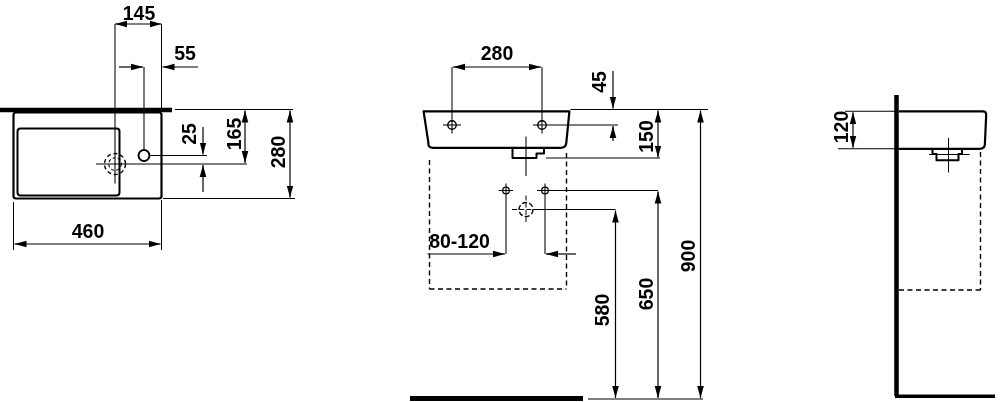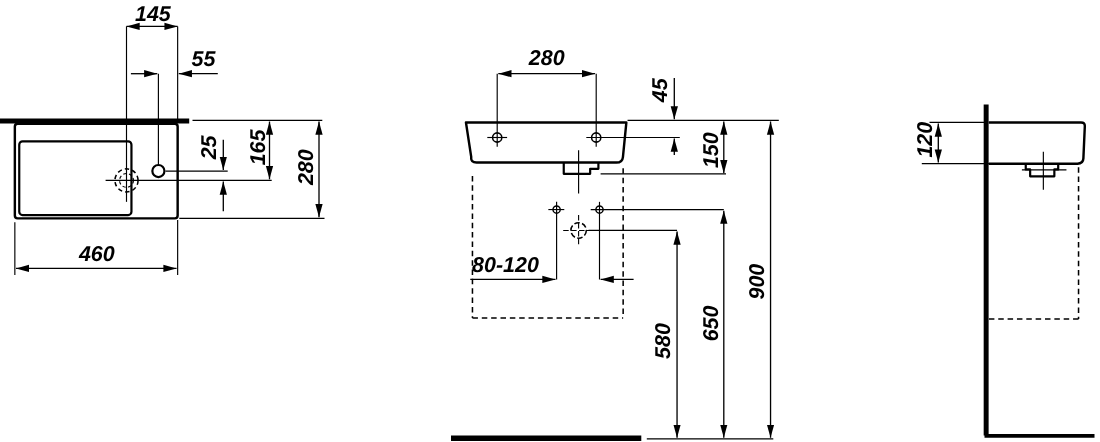--- a/index.html
+++ b/index.html
@@ -1,16 +1,16 @@
 <!DOCTYPE html>
 <html><head>
 <meta charset="utf-8">
 <style>
   html,body{margin:0;padding:0;background:#ffffff;}
-  .canvas{position:relative;width:1000px;height:402px;background:#ffffff;overflow:hidden;font-style:italic;}
+  .canvas{position:relative;width:1000px;height:402px;background:#ffffff;overflow:hidden;}
   svg{display:block;}
   .xthick{stroke:#000;stroke-width:4.5;fill:none;}
   .floor{stroke:#000;stroke-width:5;fill:none;}
   .floor2{stroke:#000;stroke-width:3.4;fill:none;}
   .outline{stroke:#000;stroke-width:2.2;fill:none;stroke-linejoin:round;}
   .o2{stroke:#000;stroke-width:2;fill:none;stroke-linejoin:round;}
   .thin{stroke:#000;stroke-width:1.05;fill:none;}
   .dash{stroke:#000;stroke-width:1.4;fill:none;stroke-dasharray:5,3.5;}
   .cdash{stroke:#000;stroke-width:1;fill:none;stroke-dasharray:5,2.2;}
   .dimln{stroke:#000;stroke-width:1.2;fill:none;}

